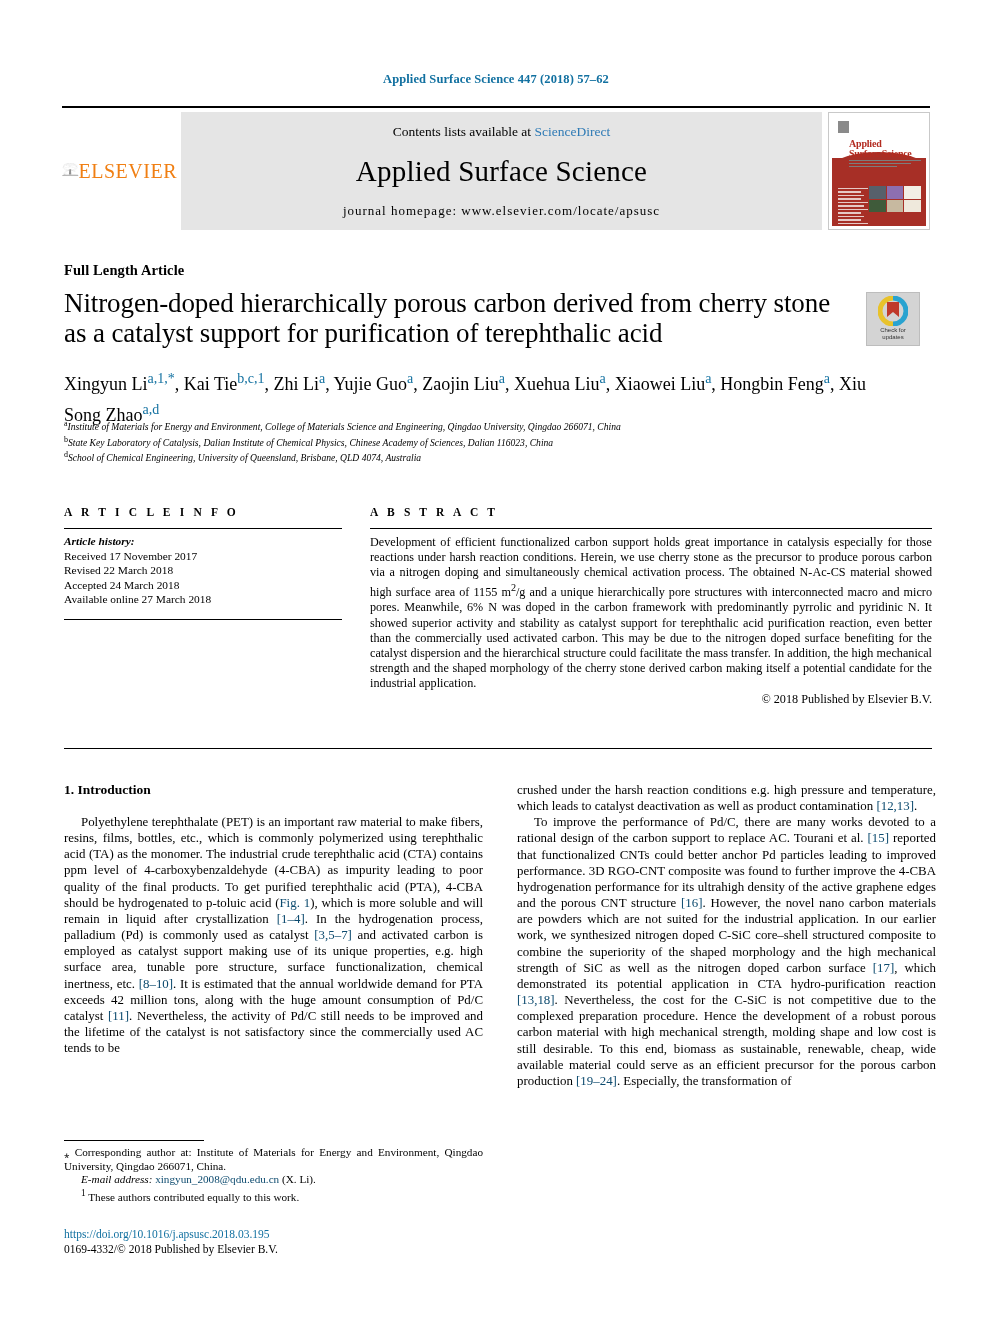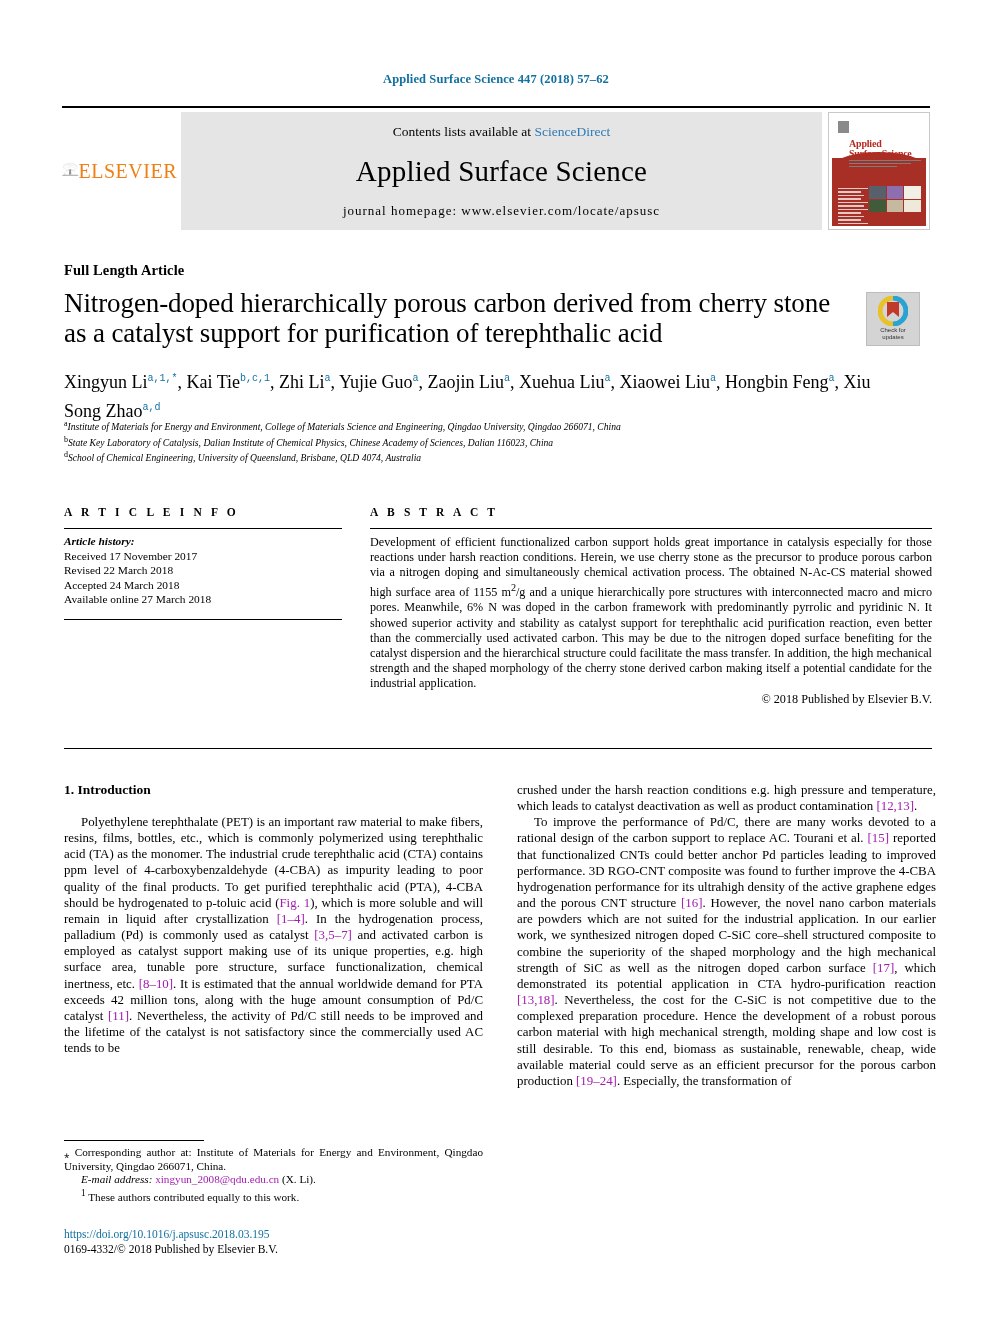--- a/index.html
+++ b/index.html
@@ -122,21 +122,21 @@
     font-family: "Liberation Sans", sans-serif;
     font-size: 6px; color: #333; text-align:center; line-height: 7px;
     margin-top:1px;
   }
 
   
   .authors {
     position: absolute; left: 64px; top: 366px; width: 820px;
     font-size: 18px; line-height: 25px;
   }
-  .authors sup { color: #1170a0; font-size: 10px; font-family: Liberation Mono, monospace; }
+  .authors sup { color: #1170a0; font-size: 14px; }
   .affils {
     position: absolute; left: 64px; top: 418px; width: 800px;
     font-size: 9.6px; line-height: 12.4px; font-style: italic;
   }
   .affils div sup { font-style: normal; font-size: 8px; }
 
   
   .infoblock { position: absolute; left: 64px; top: 506px; width: 868px; }
   .ib-row { display: flex; }
   .col-info { width: 278px; flex: 0 0 278px; }
@@ -169,21 +169,21 @@
   .col { width: 419px; }
   .sechead {
     font-size: 13.5px; font-weight: bold; margin-bottom: 16px;
   }
   .para {
     font-size: 12.9px; line-height: 16.15px; text-align: justify;
     text-indent: 17px; margin: 0;
   }
   .para.noind { text-indent: 0; }
   a.ref, .ref {
-    color: #a21caf; text-decoration: none;
+    color: #0c4a6e; text-decoration: none;
   }
 
   
   .footnotes {
     position: absolute; left: 64px; top: 1140px; width: 419px;
   }
   .fn-rule { border-top: 1px solid #000; width: 140px; margin-bottom: 5px;}
   .fn {
     font-size: 11.2px; line-height: 13.6px; text-align: justify;
   }

